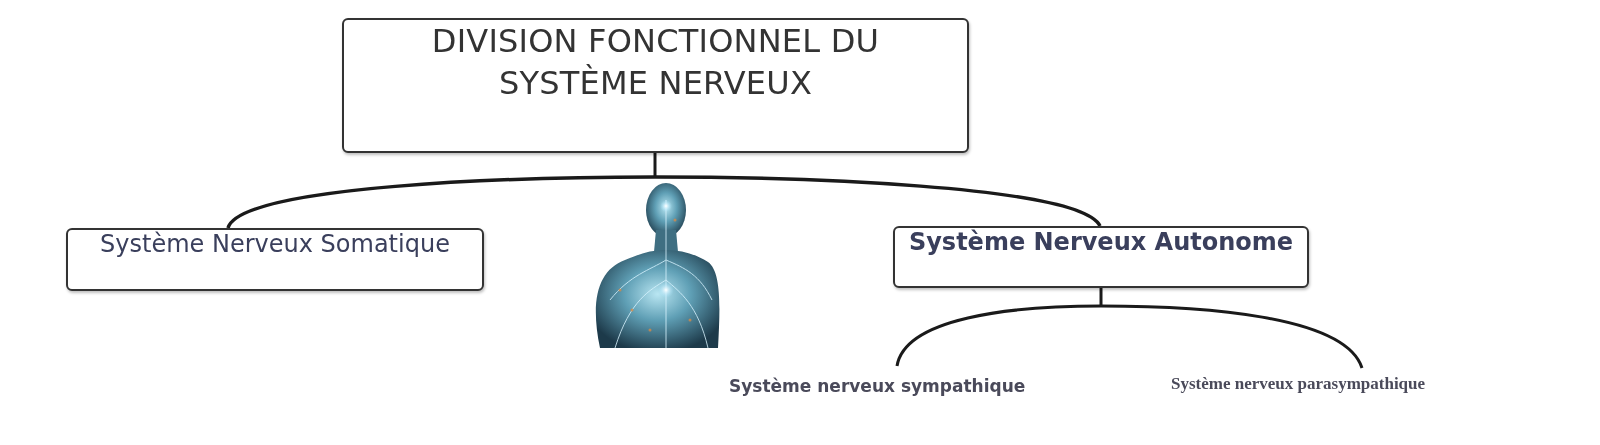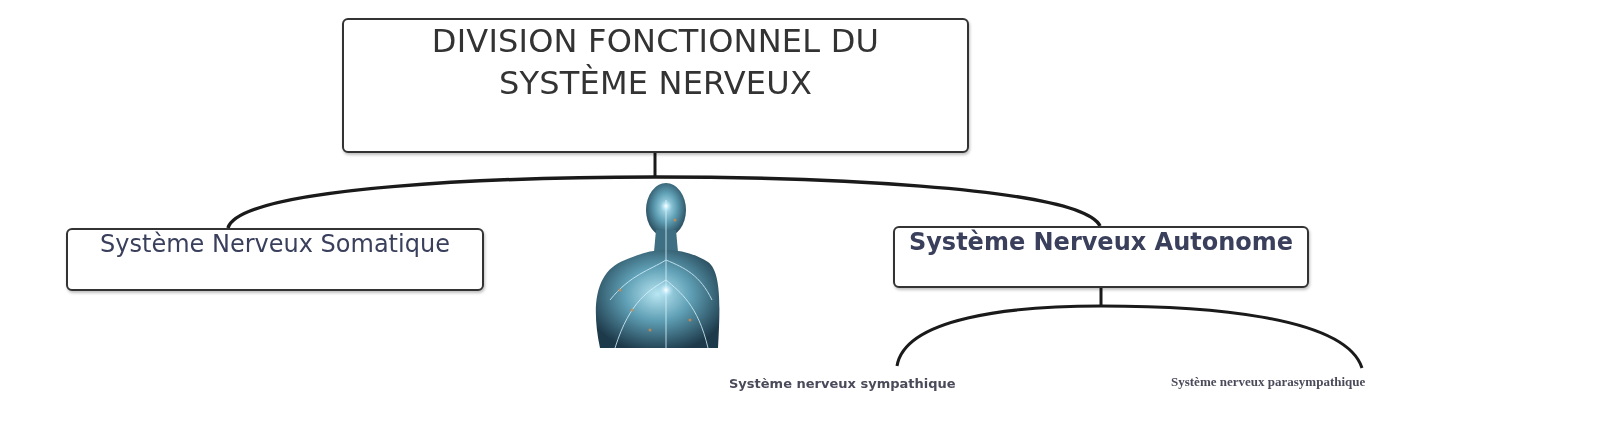--- a/index.html
+++ b/index.html
@@ -9,21 +9,21 @@
       position: absolute; background: #fff; border: 2.5px solid #333;
       border-radius: 6px; box-shadow: 1px 2px 3px rgba(0,0,0,0.25);
       display: flex; align-items: flex-start; justify-content: center; text-align: center;
       box-sizing: border-box;
     }
     #root { left: 342px; top: 18px; width: 627px; height: 135px;
             font-size: 32px; line-height: 42px; color: #333; letter-spacing: 0.2px; }
     #root span { display: block; }
     #somatic { left: 18px; top: 228px; width: 418px; height: 63px; font-size: 24px; color: #3a3f5c; margin-left: 48px; }
     #autonome { left: 893px; top: 226px; width: 416px; height: 62px; font-size: 24px; color: #3a3f5c; font-weight: bold; }
-    .leaf { position: absolute; font-size: 13px; font-weight: bold; color: #4a4a5a; white-space: nowrap; }
+    .leaf { position: absolute; font-size: 17px; font-weight: bold; color: #4a4a5a; white-space: nowrap; }
     #sympa { left: 729px; top: 376px; }
     #parasympa { left: 1171px; top: 374px; font-family: Liberation Serif, serif; }
     svg.lines { position: absolute; left: 0; top: 0; }
     #figure { position: absolute; left: 580px; top: 180px; width: 145px; height: 168px; }
   </style>
 </head>
 <body>
 
 <svg class="lines" width="1600" height="445">
 

